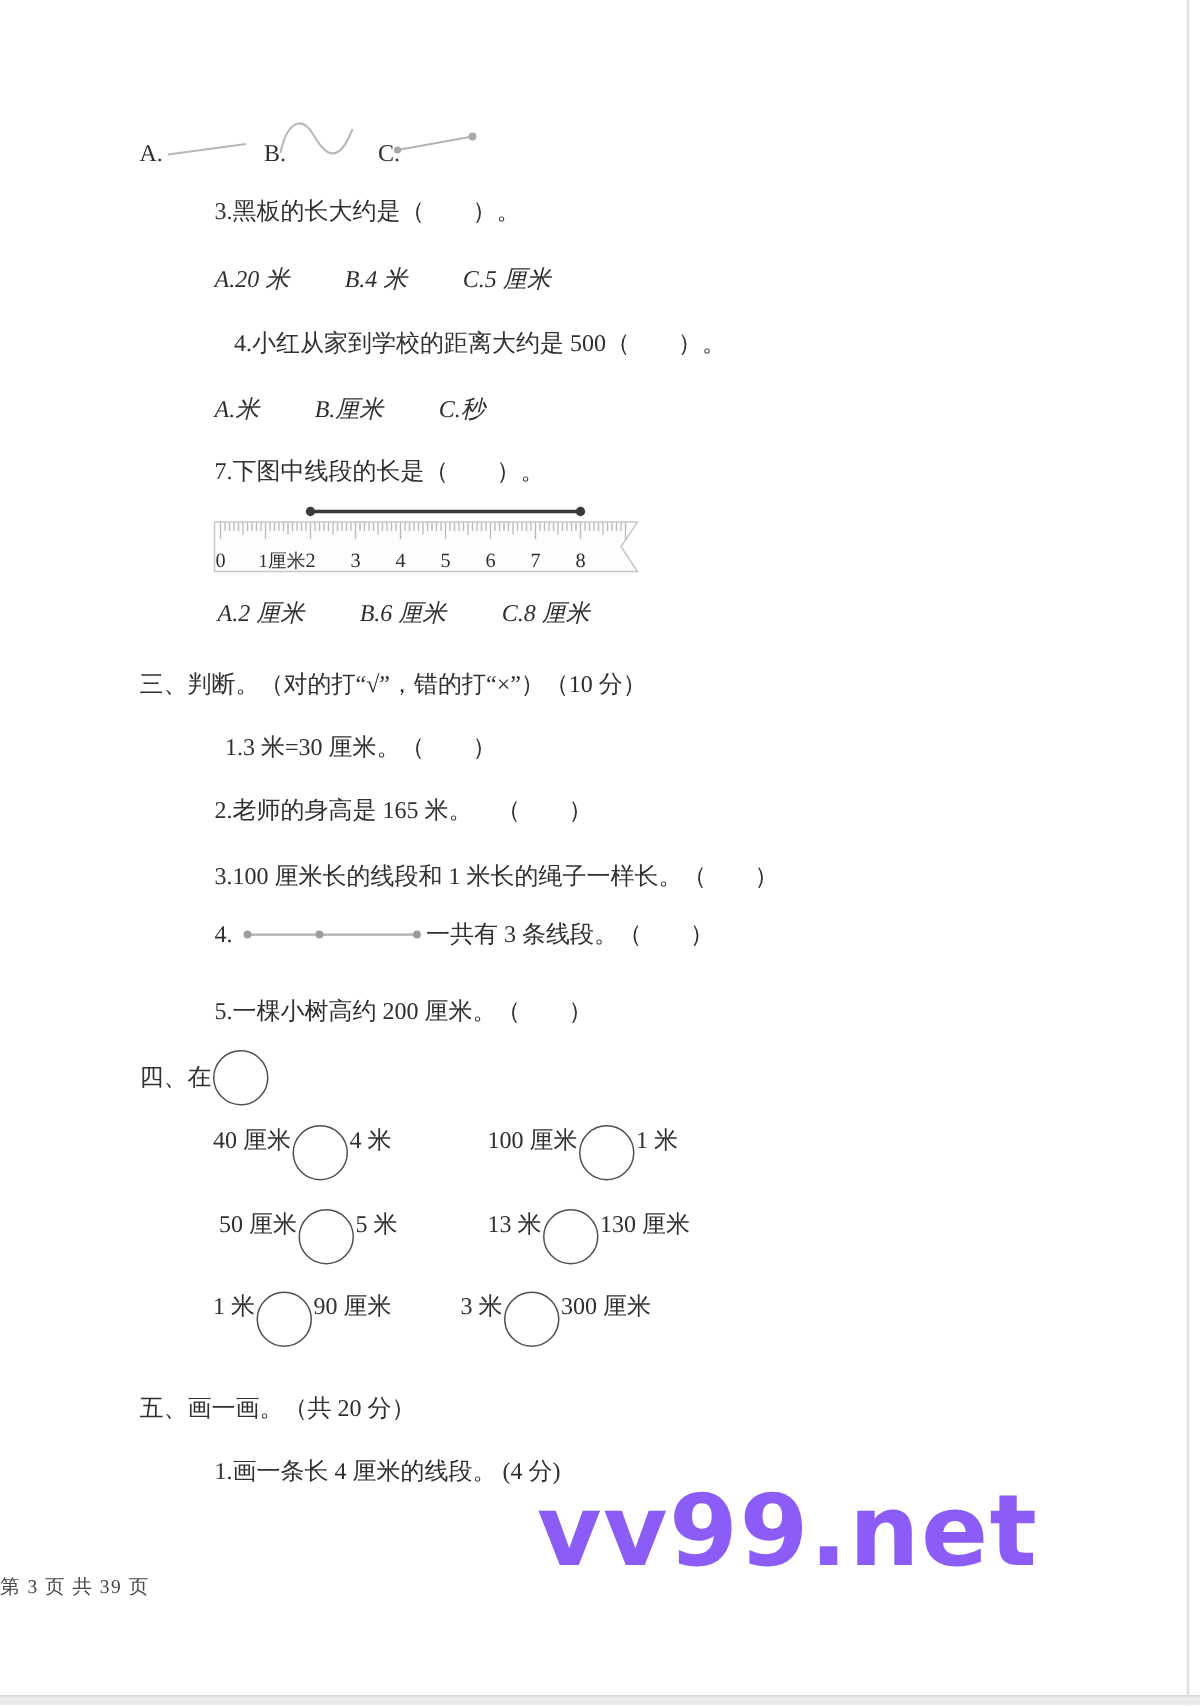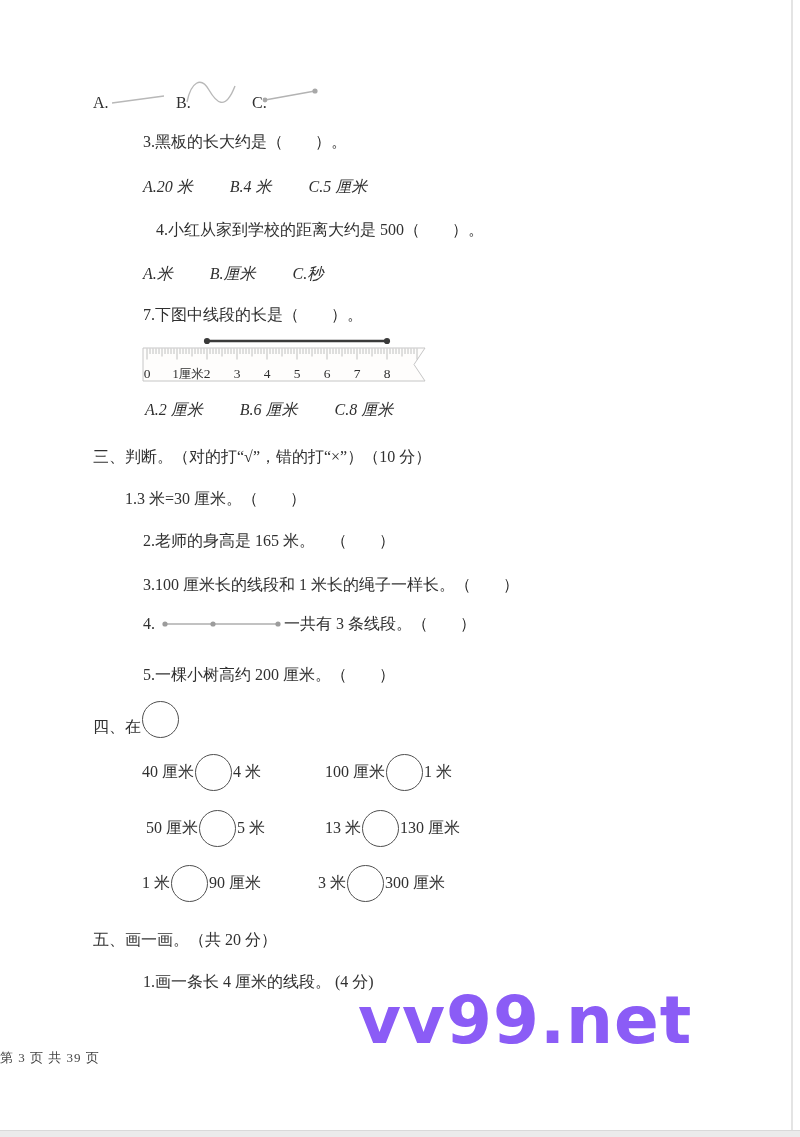--- a/index.html
+++ b/index.html
@@ -2,25 +2,25 @@
 <html><head>
 <meta charset="utf-8">
 <style>
   html,body{margin:0;padding:0;background:#ffffff;}
   .page{position:relative;width:800px;height:1137px;background:#ffffff;overflow:hidden;
         font-family:"Liberation Serif","DejaVu Serif",serif;color:#303030;}
   .row{position:absolute;font-size:16px;white-space:nowrap;line-height:22px;}
   .opts span{display:inline-block;margin-right:33px;font-style:italic;}
   .figlabel{position:absolute;font-size:16px;}
   .figsvg{position:absolute;}
-  .pair{position:absolute;display:inline-flex;align-items:center;height:44px;
+  .pair{position:absolute;display:inline-flex;height:44px;
         font-size:16px;white-space:nowrap;}
   .circle{width:37px;height:37px;border:1.4px solid #4f4f4f;border-radius:50%;
           box-sizing:border-box;flex:none;margin:0 1px;background:#fff;}
-  .sec4title{position:absolute;display:inline-flex;align-items:flex-end;height:40px;
+  .sec4title{position:absolute;display:inline-flex;align-items:center;height:40px;
              font-size:16px;white-space:nowrap;}
   .inline-seg{display:inline-block;vertical-align:middle;margin:0 1px 3px 6px;}
   .watermark{position:absolute;left:358px;top:988px;font-family:"DejaVu Sans","Liberation Sans",sans-serif;
              font-weight:bold;font-size:66px;color:#8b5cf6;letter-spacing:1px;line-height:1;}
   .footer{position:absolute;left:0;top:1049px;width:100%;text-align:left;
           font-size:13px;color:#454545;letter-spacing:1px;}
   .edge-right{position:absolute;top:0;left:791px;width:2px;height:1137px;background:#e4e4e4;}
   .bottom-bar{position:absolute;left:0;top:1130px;width:800px;height:7px;background:#ebebeb;
               border-top:1px solid #d9d9d9;box-sizing:border-box;}
 </style>
@@ -175,21 +175,21 @@
     <circle cx="259" cy="11" r="3.1" fill="#3a3a3a"></circle>
   </svg>
 
   <div class="row opts" style="left:145px;top:399px">
     <span>A.2 厘米</span>
     <span>B.6 厘米</span>
     <span>C.8 厘米</span>
   </div>
 
   <div class="row" style="left:93px;top:446px">三、判断。（对的打“√”，错的打“×”）（10 分）</div>
-  <div class="row" style="left:125px;top:488px">1.3 米=30 厘米。（　　）</div>
+  <div class="row" style="left:150px;top:488px">1.3 米=30 厘米。（　　）</div>
   <div class="row" style="left:143px;top:530px">2.老师的身高是 165 米。　（　　）</div>
   <div class="row" style="left:143px;top:574px">3.100 厘米长的线段和 1 米长的绳子一样长。（　　）</div>
   <div class="row" style="left:143px;top:613px">
     <span>4.</span><svg class="inline-seg" width="122" height="12">
         <line x1="4" y1="6" x2="117" y2="6" stroke="#aeaeae" stroke-width="1.5"></line>
         <circle cx="4" cy="6" r="2.6" fill="#9c9c9c"></circle>
         <circle cx="52" cy="6" r="2.6" fill="#9c9c9c"></circle>
         <circle cx="117" cy="6" r="2.6" fill="#9c9c9c"></circle>
       </svg><span>一共有 3 条线段。（　　）</span>
   </div>
@@ -218,21 +218,21 @@
   <div class="pair" style="left:325px;top:806px">
     <span>13 米</span>
     <span class="circle"></span>
     <span>130 厘米</span>
   </div>
   <div class="pair" style="left:142px;top:861px">
     <span>1 米</span>
     <span class="circle"></span>
     <span>90 厘米</span>
   </div>
-  <div class="pair" style="left:318px;top:861px">
+  <div class="pair" style="left:307px;top:861px">
     <span>3 米</span>
     <span class="circle"></span>
     <span>300 厘米</span>
   </div>
 
   <div class="row" style="left:93px;top:929px">五、画一画。（共 20 分）</div>
   <div class="row" style="left:143px;top:971px">1.画一条长 4 厘米的线段。 (4 分)</div>
 
   <div class="footer">第 3 页 共 39 页</div>
 

